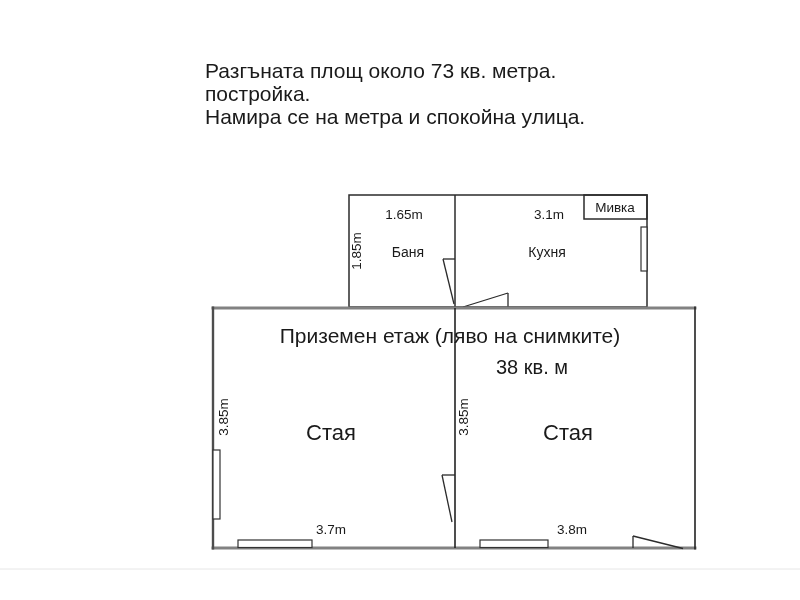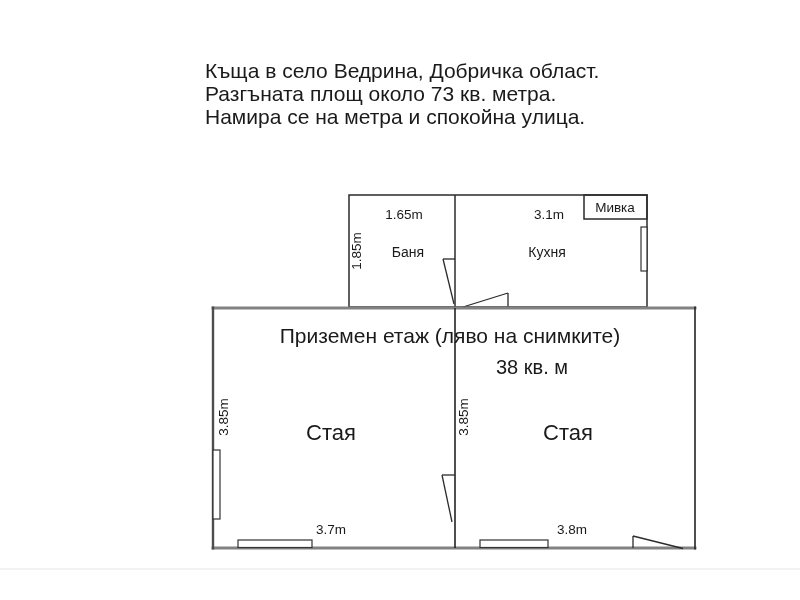--- a/index.html
+++ b/index.html
@@ -49,22 +49,22 @@
   .big   { font-size: 21px; }
   .area  { font-size: 20px; }
   .stay  { font-size: 22px; }
 </style>
 </head>
 <body>
 
 <div class="stage">
 
   <div class="description">
-    <div>Къща в село Ведрина, Добричка област.</div>
     <div>Разгъната площ около 73 кв. метра.</div>
+    <div>постройка.</div>
     <div>Намира се на метра и спокойна улица.</div>
   </div>
 
   <svg class="plan" viewBox="0 0 800 600">
 
     <g>
       <rect class="plan-line" x="349" y="195" width="298" height="112"></rect>
       <line class="plan-line" x1="455" y1="195" x2="455" y2="307"></line>
 
       <rect class="plan-line" x="584" y="195" width="63" height="24" fill="#ffffff"></rect>

